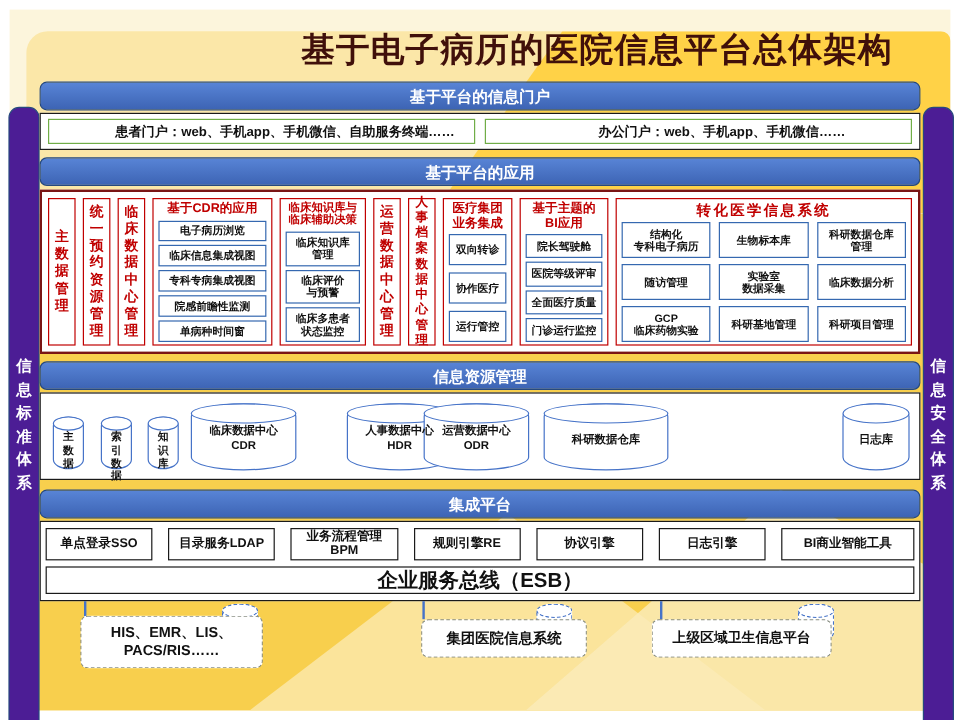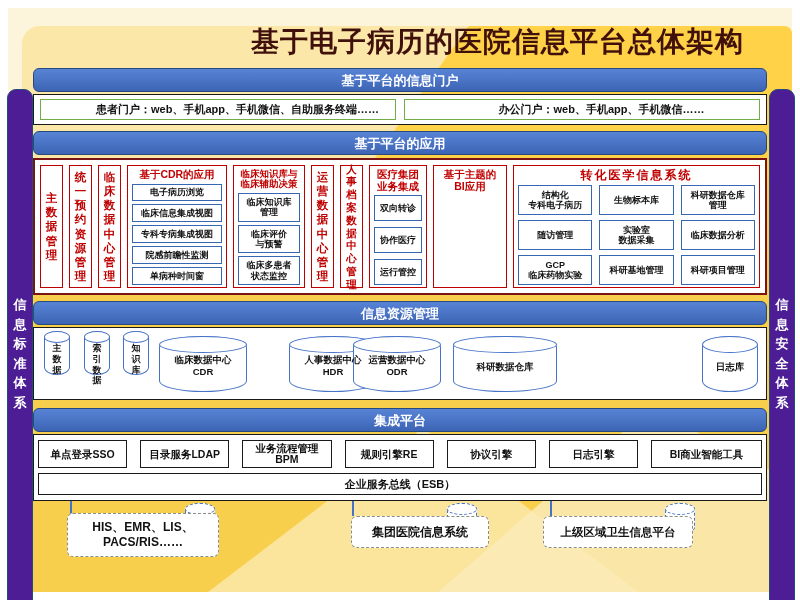--- a/index.html
+++ b/index.html
@@ -51,33 +51,33 @@
   .trans-grid{display:grid;grid-template-columns:repeat(3,1fr);grid-template-rows:repeat(3,1fr);
               gap:5px 7px;flex:1;}
   .trans-grid .appitem{flex:none;}
   
   .res-body{top:327px;height:73px;}
   .cyl{position:absolute;background:#fff;border:1.3px solid #4673C8;border-radius:50%/11px;box-sizing:border-box;}
   .cyl::before{content:"";position:absolute;left:-1px;top:-1px;right:-1px;height:17px;background:#fff;
                border:1.3px solid #4673C8;border-radius:50%;box-sizing:border-box;}
   .cyl-label{position:absolute;left:0;top:17px;width:100%;text-align:center;font-size:9.5px;font-weight:bold;
              color:#111;white-space:pre-line;line-height:1.25;z-index:2;}
-  .cyl.small{top:3px;width:26px;height:44px;border-radius:50%/8px;}
+  .cyl.small{top:19px;width:26px;height:44px;border-radius:50%/8px;}
   .cyl.small::before{height:12px;}
   .cyl.small .cyl-vlabel{position:absolute;left:0;top:11px;width:100%;display:flex;justify-content:center;z-index:2;}
   .cyl.small .vtext{font-size:9px;font-weight:bold;line-height:1.2;color:#111;}
   .cyl.big{top:8px;height:56px;}
   
   .int-body{top:434px;height:67px;padding:5px 4px;display:flex;flex-direction:column;}
   .engine-row{display:flex;gap:13px;height:30px;}
   .engine{flex:1;border:1.3px solid #1a1a1a;display:flex;align-items:center;justify-content:center;
           font-size:10.5px;font-weight:bold;color:#111;text-align:center;white-space:pre-line;line-height:1.05;}
   .engine.wide{flex:1.25;}
   .esb{margin-top:5px;height:21px;border:1.3px solid #1a1a1a;display:flex;align-items:center;justify-content:center;
-       font-size:11px;font-weight:bold;color:#111;}
+       font-size:17px;font-weight:bold;color:#111;}
   
   .connector{position:absolute;width:1.5px;background:#4673C8;top:501px;height:15px;}
   .mini-cyl{position:absolute;top:503px;width:30px;height:32px;background:#fff;border:1.3px dashed #4673C8;
             border-radius:50%/8px;box-sizing:border-box;z-index:1;}
   .mini-cyl::before{content:"";position:absolute;left:-1px;top:-1px;right:-1px;height:12px;background:#fff;
                     border:1.3px dashed #4673C8;border-radius:50%;box-sizing:border-box;}
   .dbox{position:absolute;background:#fff;border:1.6px dashed #8a8f84;border-radius:6px;z-index:2;
         display:flex;align-items:center;justify-content:center;text-align:center;
         font-size:12px;font-weight:bold;color:#111;white-space:pre-line;line-height:1.25;}
 </style>
@@ -158,20 +158,26 @@
       <div class="items" style="gap:6px;">
         <div class="appitem">双向转诊</div>
         <div class="appitem">协作医疗</div>
         <div class="appitem">运行管控</div>
       </div>
     </div>
 
     <div class="appbox box-bi">
       <div class="appbox-title">基于主题的
 BI应用</div>
+      <div class="items">
+        <div class="appitem">院长驾驶舱</div>
+        <div class="appitem">医院等级评审</div>
+        <div class="appitem">全面医疗质量</div>
+        <div class="appitem">门诊运行监控</div>
+      </div>
     </div>
 
     <div class="appbox box-trans">
       <div class="appbox-title">转化医学信息系统</div>
       <div class="trans-grid">
         <div class="appitem">结构化
 专科电子病历</div>
         <div class="appitem">生物标本库</div>
         <div class="appitem">科研数据仓库
 管理</div>

